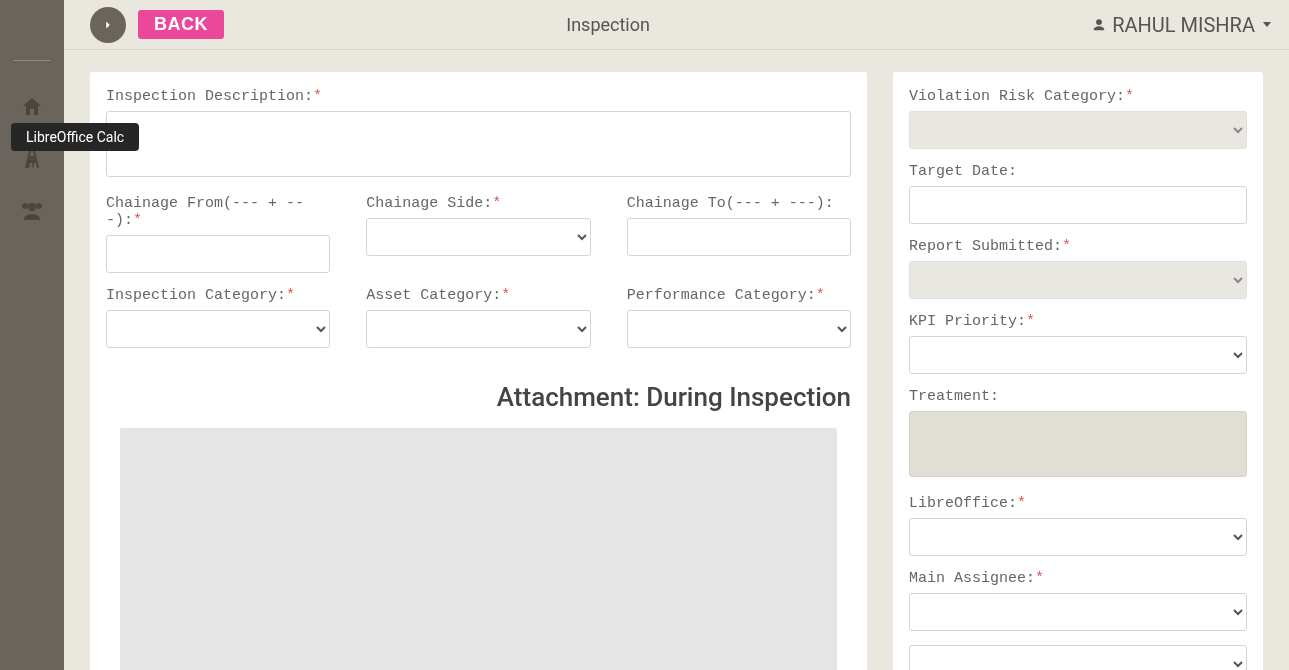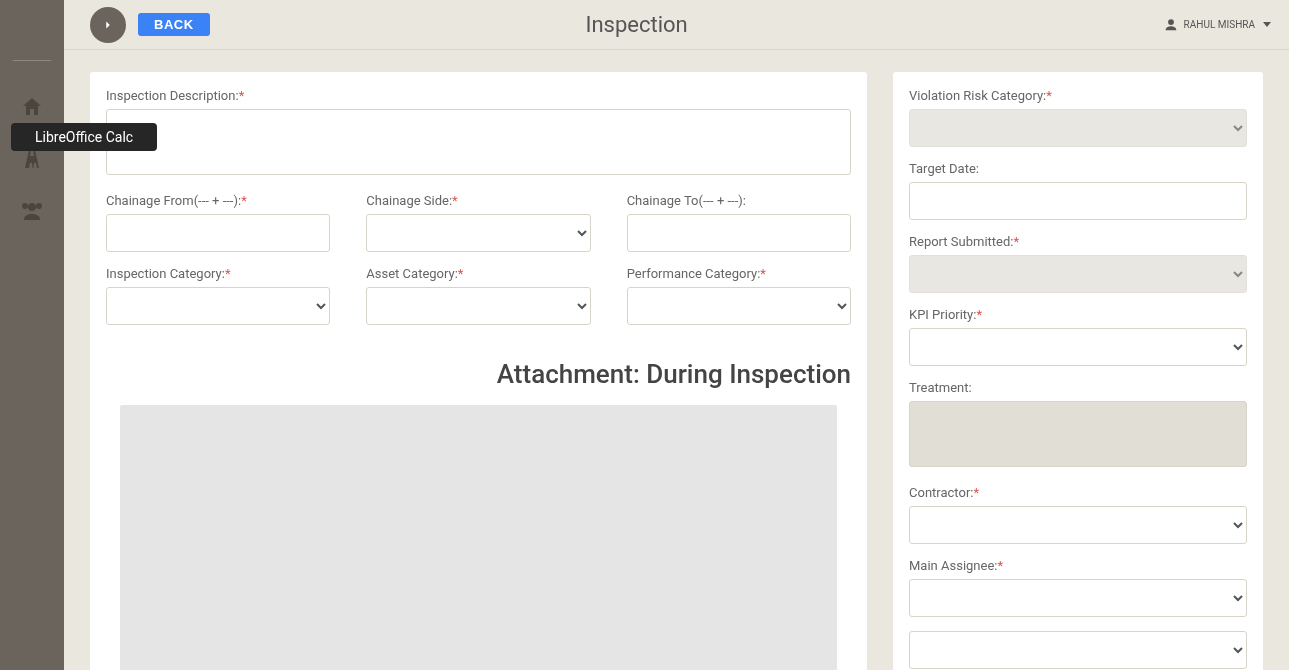--- a/index.html
+++ b/index.html
@@ -36,21 +36,21 @@
   }
   .sidebar svg { width: 24px; height: 24px; fill: currentColor; }
 
   .tooltip {
     position: absolute;
     left: 11px;
     top: 123px;
     background: #262626;
     color: #fff;
     font-size: 14px;
-    padding: 6px 24px;
+    padding: 6px 15px;
     border-radius: 4px;
     white-space: nowrap;
     z-index: 50;
   }
 
   .main {
     position: absolute;
     left: 64px;
     top: 0;
     right: 0;
@@ -70,44 +70,44 @@
     width: 36px; height: 36px;
     border-radius: 50%;
     background: #6b645c;
     color: #fff;
     display: flex; align-items: center; justify-content: center;
     cursor: pointer;
   }
   .circle-btn svg { width: 14px; height: 14px; fill: #fff; }
   .back-btn {
     margin-left: 12px;
-    background: #3b82f6;
+    background: #ec4899;
     color: #fff;
     border: none;
     padding: 4px 16px;
     font-weight: 700;
-    font-size: 13px;
+    font-size: 18px;
     letter-spacing: 0.5px;
     border-radius: 3px;
     cursor: pointer;
   }
   .header-title {
     flex: 1;
     text-align: center;
-    font-size: 22px;
+    font-size: 18px;
     font-weight: 400;
     color: #555;
     margin-left: -100px;
   }
   .user-menu {
     display: flex;
     align-items: center;
     gap: 6px;
     color: #555;
-    font-size: 10px;
+    font-size: 20px;
     cursor: pointer;
   }
   .user-menu svg.u { width: 14px; height: 14px; fill: #555; }
   .user-menu .caret {
     width: 0; height: 0;
     border-left: 4px solid transparent;
     border-right: 4px solid transparent;
     border-top: 5px solid #555;
     margin-left: 2px;
   }
@@ -121,24 +121,25 @@
   .card {
     background: #fff;
     border-radius: 3px;
     padding: 16px 16px;
   }
   .card.left { flex: 1; }
   .card.right { width: 370px; }
 
   .form-group { margin-bottom: 14px; }
   .form-label {
-    font-size: 13px;
+    font-size: 15px;
     color: #666;
     margin-bottom: 6px;
     display: block;
+    font-family: Liberation Mono, monospace;
   }
   .req { color: #d9534f; }
   .form-row {
     display: flex;
     gap: 36px;
   }
   .form-row .form-group { flex: 1; }
 
   textarea.form-control, input.form-control, select.form-control {
     width: 100%;
@@ -318,21 +319,21 @@
         <select class="form-control"></select>
       </div>
 
       <div class="form-group">
         <label class="form-label">Treatment:</label>
         <textarea class="form-control disabled" disabled="" style=""></textarea>
       </div>
 
       <div class="form-group">
         <label class="form-label">
-          <span>Contractor:</span><span class="req">*</span>
+          <span>LibreOffice:</span><span class="req">*</span>
         </label>
         <select class="form-control"></select>
       </div>
 
       <div class="form-group">
         <label class="form-label">
           <span>Main Assignee:</span><span class="req">*</span>
         </label>
         <select class="form-control"></select>
       </div>

